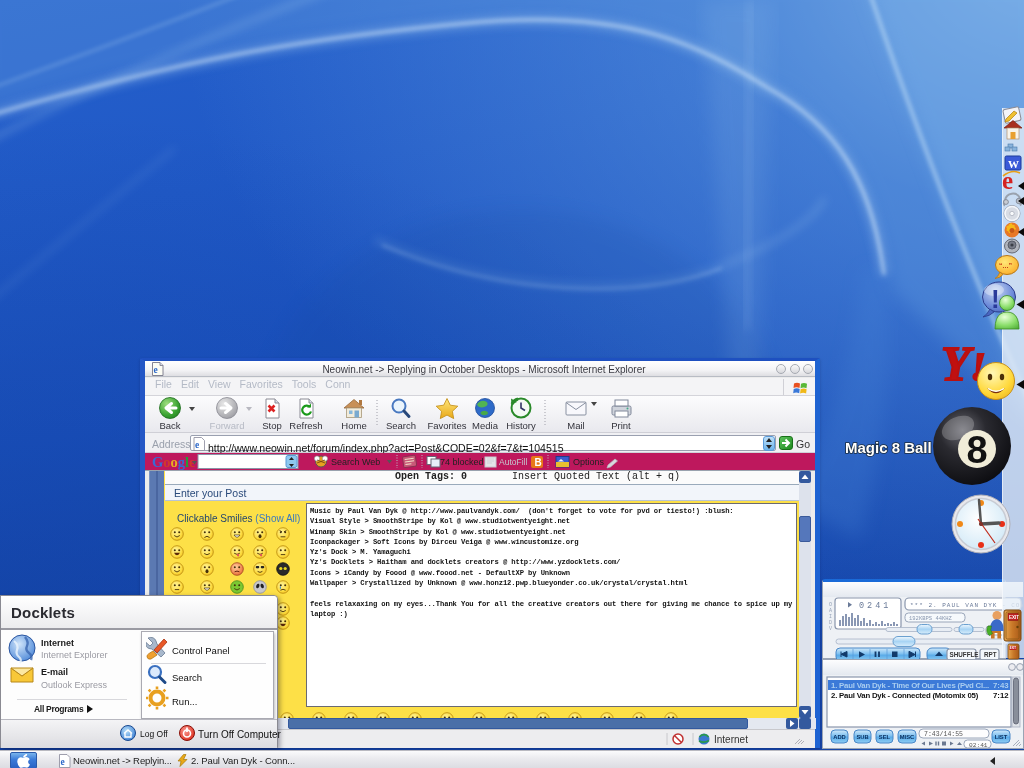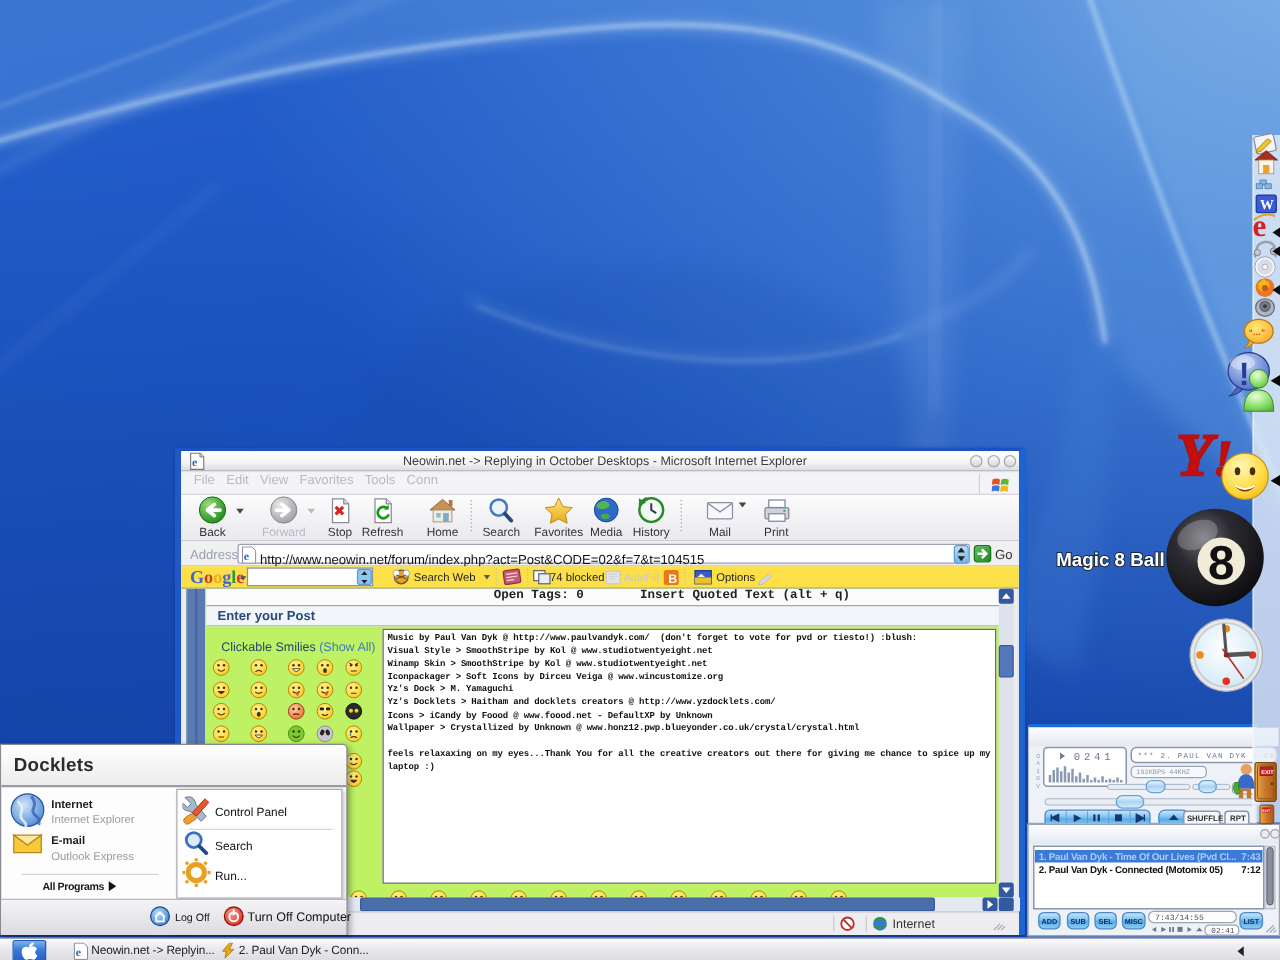--- a/index.html
+++ b/index.html
@@ -8,22 +8,22 @@
 
 #ie{position:absolute;left:140px;top:358px;width:680px;height:390px;background:#ECECEC;border-left:5px solid #2457c6;border-right:5px solid #1e63d2;border-top:3px solid #1e50c0;border-radius:2px 2px 0 0;box-shadow:0 1px 3px rgba(0,0,40,.22)}
 #titlebar{position:absolute;left:0;top:0;width:670px;height:16px;background:linear-gradient(#ffffff, #f4f4f6 60%, #dedee2);border-bottom:1px solid #b8bcc4}
 #titletxt{position:absolute;left:0;top:3px;width:100%;text-align:center;font-size:10.5px;color:#3a3a42}
 .tbtn{position:absolute;top:2.5px;width:10px;height:10px;border-radius:50%;border:1.5px solid #a6aab2;background:linear-gradient(#fafafa,#d8d8dc)}
 #menubar{position:absolute;left:0;top:17px;width:670px;height:18px;background:#f4f4f6;border-bottom:1px solid #d4d4da;color:#b4bac6;font-size:10.5px}
 #menubar span{margin-right:9px}
 #toolbar{position:absolute;left:0;top:35px;width:670px;height:37px;background:linear-gradient(#fcfcfd,#e9e9ee);border-bottom:1px solid #cfcfd6}
 #addrbar{position:absolute;left:0;top:72px;width:670px;height:20px;background:#f0f0f3;border-bottom:1px solid #d0d0d8}
 #addrfield{position:absolute;left:45px;top:2px;width:586px;height:16px;background:#fff;border:1px solid #9aa0b0;font-size:10.5px;color:#111;border-radius:2px}
-#googlebar{position:absolute;left:0;top:92px;width:670px;height:18px;background:#fde047;border-bottom:1px solid #9aa2ae}
-#content{position:absolute;left:4px;top:110px;width:655px;height:247px;background:#bef264;overflow:hidden}
+#googlebar{position:absolute;left:0;top:92px;width:670px;height:18px;background:#be185d;border-bottom:1px solid #9aa2ae}
+#content{position:absolute;left:4px;top:110px;width:655px;height:247px;background:#fde047;overflow:hidden}
 
 #vscroll{position:absolute;left:654px;top:110px;width:12px;height:247px;background:#dde2ec}
 
 #hscrollrow{position:absolute;left:4px;top:357px;width:667px;height:11px;background:#e4e8f0}
 #statusbar{position:absolute;left:0;top:368px;width:670px;height:19px;background:#ededef;border-top:1px solid #c8c8cc;font-size:10px;color:#333}
 
 #startmenu{position:absolute;left:0;top:595px;width:278px;height:153px;background:#fdfdfd;border:1px solid #8a8a92;border-radius:0 4px 0 0;box-shadow:2px 2px 5px rgba(0,0,30,.35);z-index:40}
 
 #taskbar{position:absolute;left:0;top:750px;width:1024px;height:18px;background:linear-gradient(#fbfbfc,#eaeaee 45%,#dcdce2);border-top:1px solid #b9b9c0;z-index:50;font-size:10.5px;color:#222}
 
@@ -248,27 +248,27 @@
    <path d="M411,9 h13 v5 h-13 z" fill="#e8c030"></path>
    <path d="M413,8.5 l3,-2.5 l3,2.5 z" fill="#f0f0f0"></path>
    <text x="428" y="12" font-size="9" fill="#222">Options</text>
    <path d="M463,12 l7,-6 l2.5,2 l-7,6 l-3.5,1 z" fill="#d8d8dc" stroke="#b8b8c0" stroke-width="0.7"></path>
   </svg>
  </div>
  <div id="content">
 
   <div class="abs" style="left:16px;top:0;width:639px;height:13px;background:#fbfbfb"></div>
   <div class="abs" style="left:246px;top:0px;font-size:10px;font-weight:bold;color:#222;font-family:'Liberation Mono',monospace">Open Tags: 0</div>
-  <div class="abs" style="left:363px;top:0px;font-size:10px;font-weight:bold;color:#222;font-family:'Liberation Mono',monospace">Insert Quoted Text (alt + q)</div>
+  <div class="abs" style="left:363px;top:0px;font-size:10px;font-weight:normal;color:#222;font-family:'Liberation Mono',monospace">Insert Quoted Text (alt + q)</div>
 
   <div class="abs" style="left:0;top:0;width:15px;height:247px;background:#5b79b2;border-left:1px solid #7a94c4"></div>
   <div class="abs" style="left:7px;top:0;width:2px;height:247px;background:#4a66a0"></div>
 
   <div class="abs" style="left:16px;top:13px;width:639px;height:17px;background:#f2f5fa;border-top:1px solid #9aaabb;border-bottom:1px solid #b8c4d4"></div>
-  <div class="abs" style="left:25px;top:16px;font-size:10.5px;font-weight:bold;color:#2a4a7a">Enter your Post</div>
+  <div class="abs" style="left:25px;top:16px;font-size:10.5px;font-weight:normal;color:#2a4a7a">Enter your Post</div>
 
   <div class="abs" style="left:28px;top:42px;font-size:10px;color:#24466e">Clickable Smilies <span style="color:#3b7abd">(Show All)</span></div>
   <svg class="abs" style="left:16px;top:50px" width="290" height="200" viewBox="0 0 290 200" id="smilies">
         <defs>
           <radialGradient id="smY" cx="0.4" cy="0.35" r="0.8">
             <stop offset="0" stop-color="#fff398"></stop>
             <stop offset="0.65" stop-color="#fcd93a"></stop>
             <stop offset="1" stop-color="#eab020"></stop>
           </radialGradient>
           <radialGradient id="smR" cx="0.4" cy="0.35" r="0.8">

